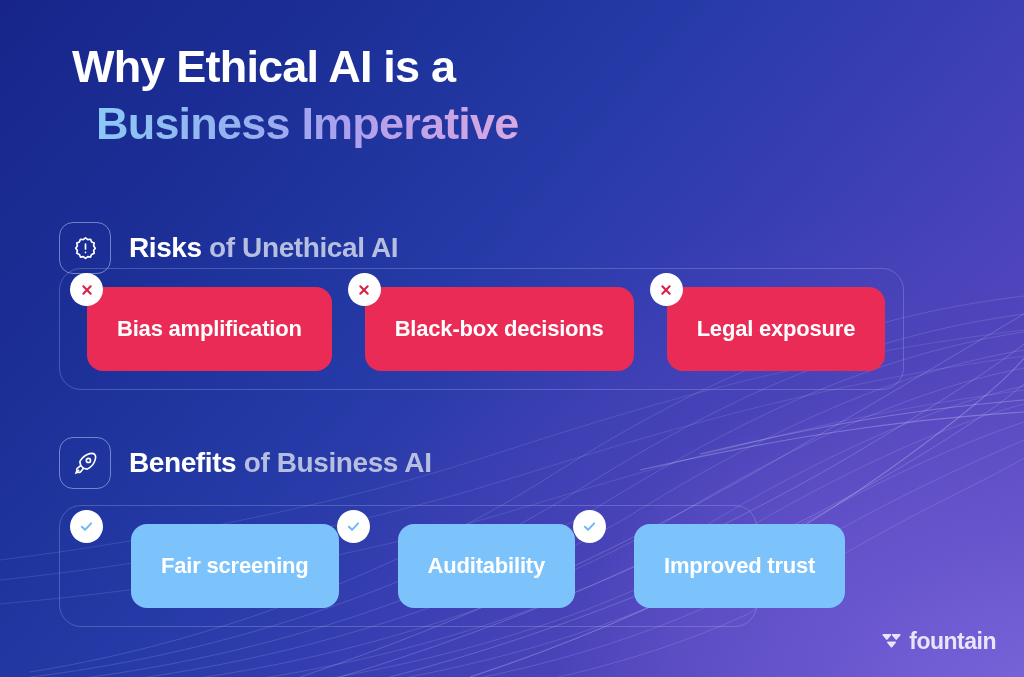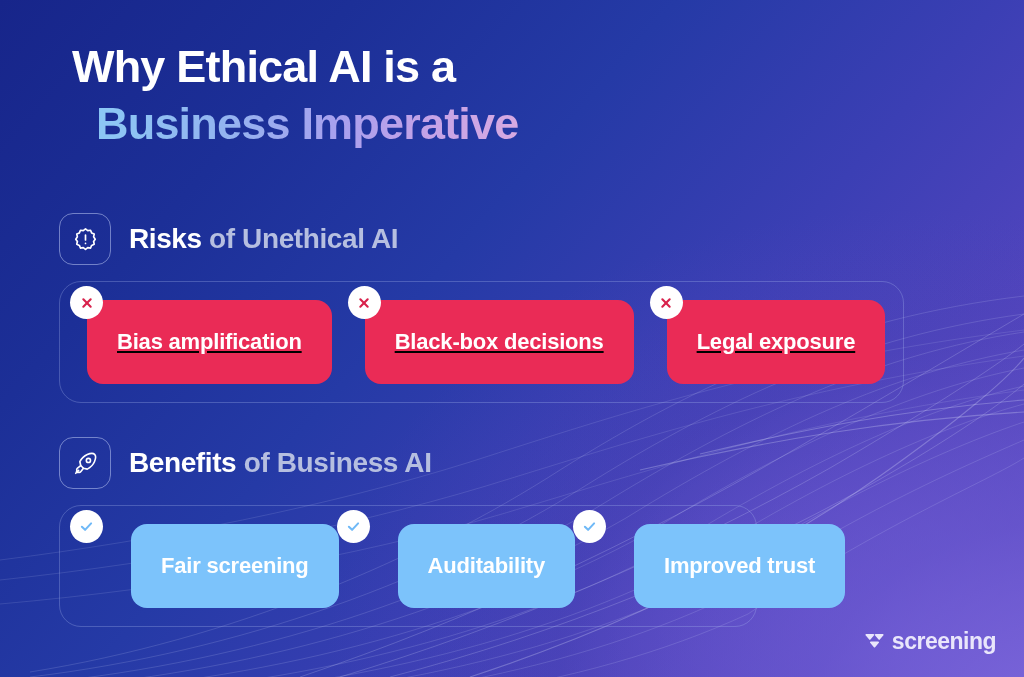--- a/index.html
+++ b/index.html
@@ -79,21 +79,21 @@
   .head-soft { color: #b6bfe0; font-weight: 700; }
 
   
   .card-band {
     position: absolute;
     border-radius: 22px;
     border: 1.2px solid rgba(170,186,240,0.30);
     display: flex;
     align-items: center;
   }
-  .band-risks { left: 59px; top: 281px; width: 845px; height: 122px; padding-left: 27px; text-decoration: underline; }
+  .band-risks { left: 59px; top: 268px; width: 845px; height: 122px; padding-left: 27px; }
   .band-benefits { left: 59px; top: 505px; width: 698px; height: 122px; padding-left: 27px; }
 
   .pill-wrap {
     position: relative;
     display: inline-block;
   }
   .pill-wrap + .pill-wrap { margin-left: 33px; }
   .band-benefits .pill-wrap + .pill-wrap { margin-left: 15px; }
 
   .pill {
@@ -174,21 +174,21 @@
       <path d="M0,580 C170,562 340,530 486,486 C636,440 792,388 1024,356"></path>
       <path d="M0,604 C180,588 352,558 502,514 C650,470 800,420 1024,390"></path>
     </g>
   </svg>
 
   <div class="title-block">
     <div class="title-line title-line-1">Why Ethical AI is a</div>
     <div class="title-line title-line-2">Business Imperative</div>
   </div>
 
-  <div class="section-head" style="left:59px; top:213px;">
+  <div class="section-head" style="left:59px; top:222px;">
     <div class="head-icon">
       <svg width="27" height="27" viewBox="0 0 24 24" fill="none" stroke="#ffffff" stroke-width="1.5" stroke-linecap="round" stroke-linejoin="round">
         <path d="M12 2.6 l2.0 1.55 2.5-0.35 0.95 2.35 2.3 1.05 -0.55 2.45 1.45 2.05 -1.45 2.05 0.55 2.45 -2.3 1.05 -0.95 2.35 -2.5-0.35 -2.0 1.55 -2.0-1.55 -2.5 0.35 -0.95-2.35 -2.3-1.05 0.55-2.45 -1.45-2.05 1.45-2.05 -0.55-2.45 2.3-1.05 0.95-2.35 2.5 0.35 z"></path>
         <path d="M12 8.1 v4.3"></path>
         <path d="M12 15.45 v0.05"></path>
       </svg>
     </div>
     <div class="head-text">
       <span class="head-strong">Risks</span><span> </span><span class="head-soft">of Unethical AI</span>
     </div>
@@ -273,16 +273,16 @@
     </div>
 
   </div>
 
   <div class="logo">
     <svg width="21" height="17" viewBox="0 0 24 20" fill="#e9e6fb">
       <path d="M2.2 1.2 h8.6 a0.9 0.9 0 0 1 0.72 1.46 l-4.3 5.1 a0.95 0.95 0 0 1 -1.44 0 L1.48 2.66 A0.9 0.9 0 0 1 2.2 1.2 z"></path>
       <path d="M13.2 1.2 h8.6 a0.9 0.9 0 0 1 0.72 1.46 l-4.3 5.1 a0.95 0.95 0 0 1 -1.44 0 L12.48 2.66 A0.9 0.9 0 0 1 13.2 1.2 z"></path>
       <path d="M7.6 10.0 h8.8 a0.9 0.9 0 0 1 0.72 1.46 l-4.4 5.2 a0.95 0.95 0 0 1 -1.44 0 l-4.4-5.2 A0.9 0.9 0 0 1 7.6 10.0 z"></path>
     </svg>
-    <span class="logo-word">screening</span>
+    <span class="logo-word">fountain</span>
   </div>
 
 </div>
 
 </body></html>

